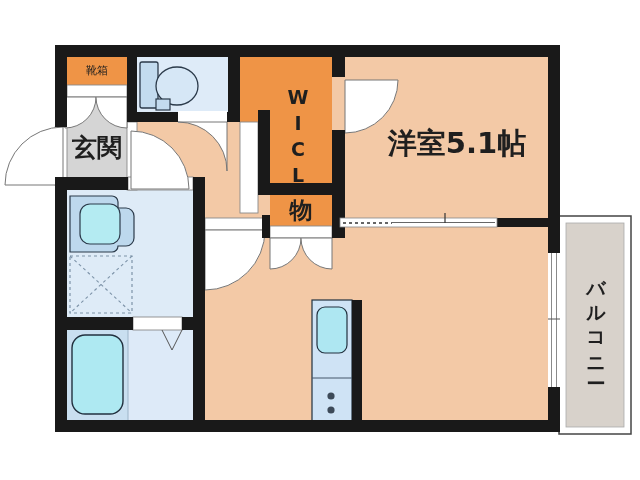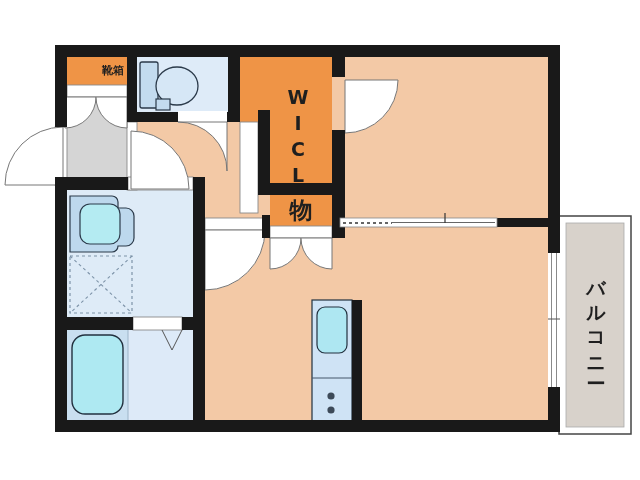--- a/index.html
+++ b/index.html
@@ -126,23 +126,25 @@
       <line x1="445" y1="213" x2="445" y2="223" stroke="#333333" stroke-width="1.2"></line>
     </g>
     <g>
       <rect x="548" y="253" width="12" height="134" fill="#ffffff"></rect>
       <line x1="551.5" y1="253" x2="551.5" y2="387" stroke="#8a8a8a" stroke-width="1"></line>
       <line x1="556.5" y1="253" x2="556.5" y2="387" stroke="#8a8a8a" stroke-width="1"></line>
       <line x1="548" y1="319" x2="560" y2="319" stroke="#555555" stroke-width="1"></line>
     </g>
   </svg>
 
-  <div class="lbl" style="left:113px;top:71px;font-size:11px;font-weight:700;">靴箱</div>
+  <div class="lbl" style="left:97px;top:71px;font-size:11px;font-weight:400;">靴箱</div>
 
+  <div class="lbl" style="left:97px;top:148px;font-size:25px;">玄関</div>
 
   <div class="lbl vert" style="left:297px;top:138px;font-size:19px;letter-spacing:4px;">WICL</div>
 
   <div class="lbl" style="left:301px;top:210px;font-size:23px;">物</div>
 
+  <div class="lbl" style="left:457px;top:143px;font-size:29px;">洋室5.1帖</div>
 
 
   <div class="lbl vert" style="left:596px;top:322px;font-size:19px;font-weight:600;letter-spacing:5px;">バルコニー</div>
 </div>
 
 </body></html>

